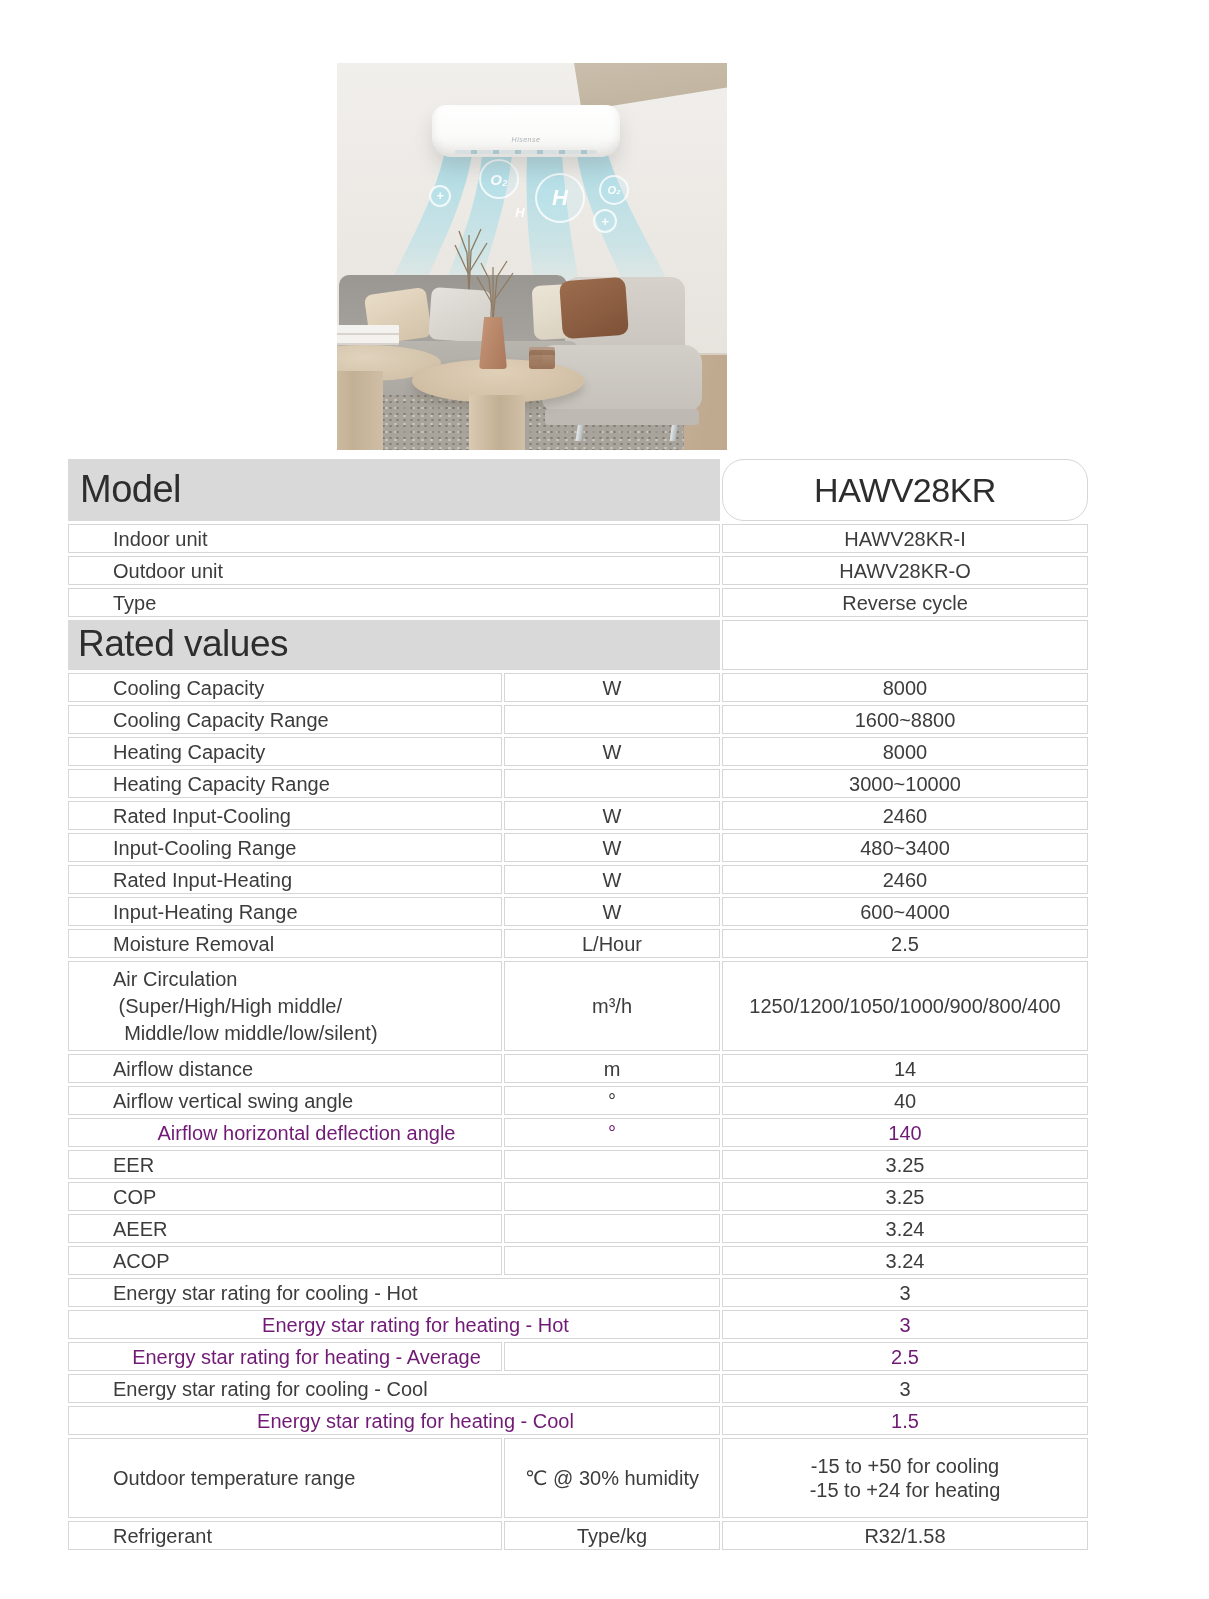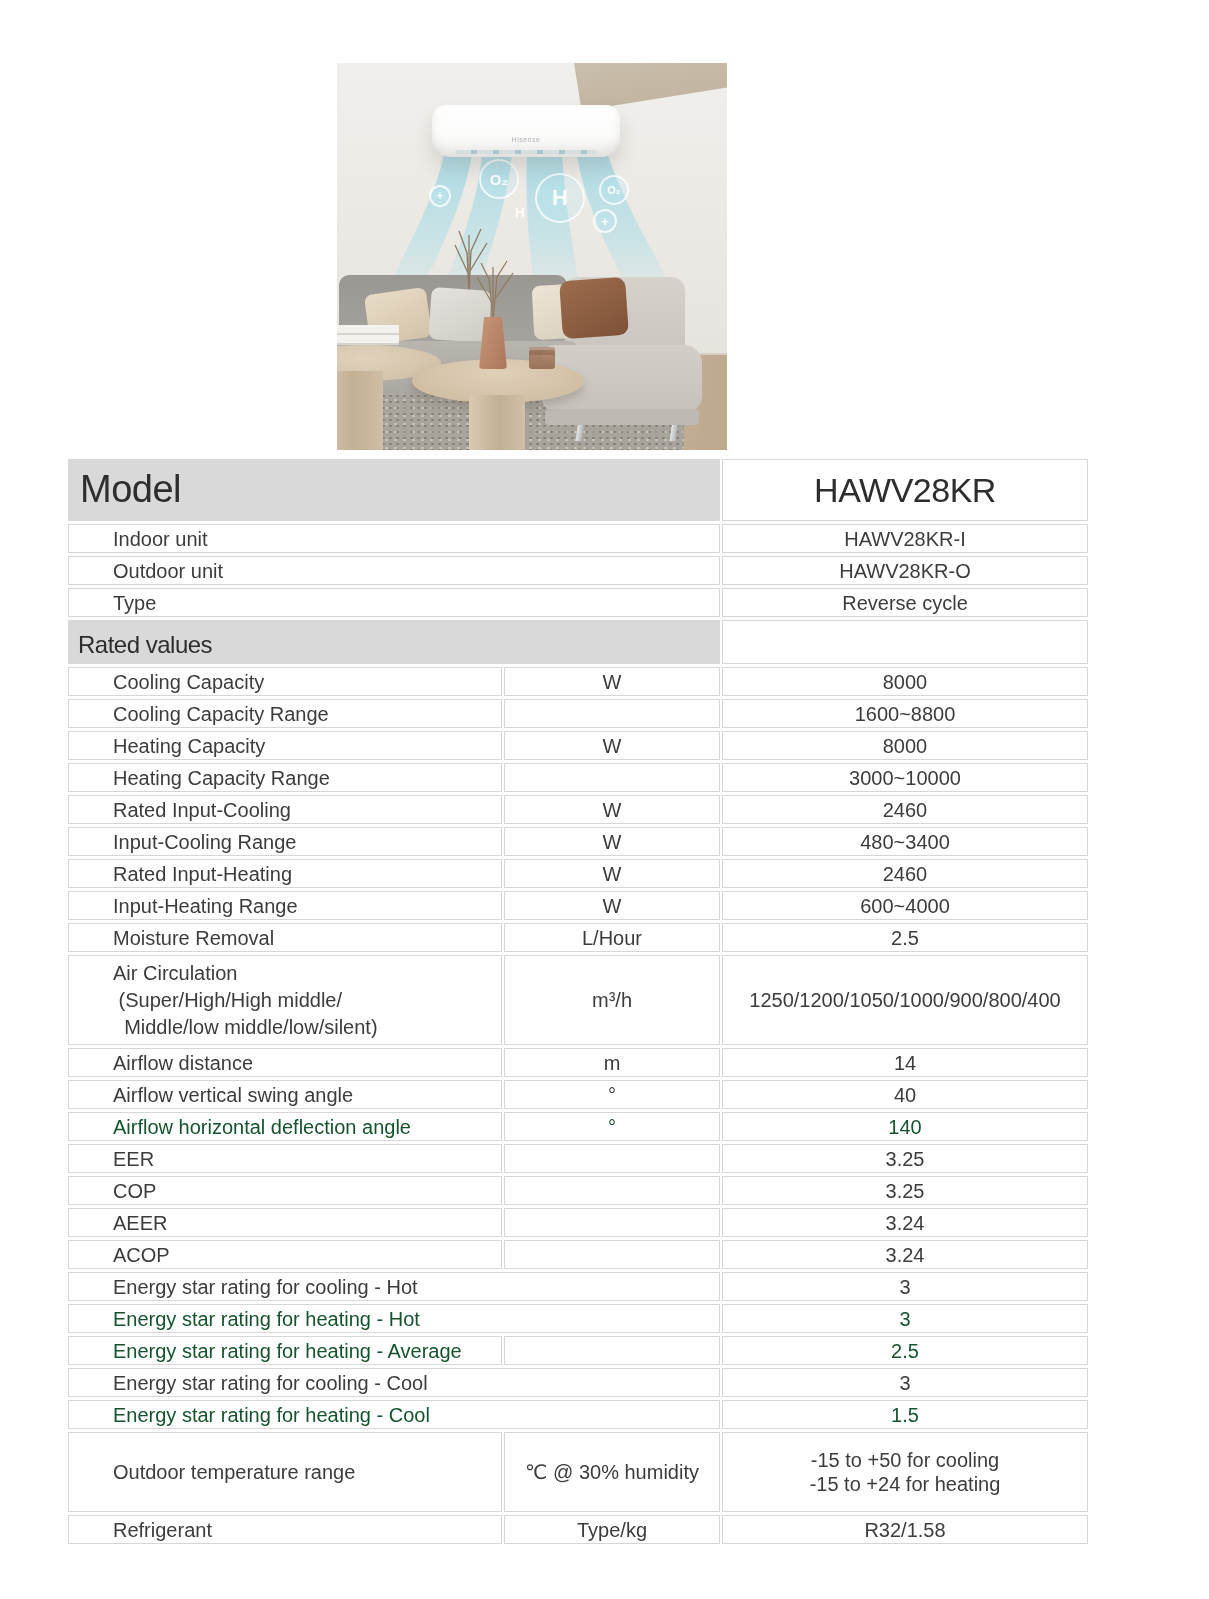--- a/index.html
+++ b/index.html
@@ -10,20 +10,21 @@
     color:#3a3a3a;
     position:relative;
     overflow:hidden;
   }
 
   
   .photo{
     position:absolute;left:337px;top:63px;width:390px;height:387px;
     overflow:hidden;
     background:linear-gradient(180deg,#f1efec 0%,#eae7e2 55%,#e3e0da 100%);
+    font-style:italic;
   }
   .wall-panel{
     position:absolute;right:-28px;top:-36px;width:180px;height:70px;
     background:linear-gradient(180deg,#cdc2b0,#c2b6a2);
     transform:rotate(-9deg);z-index:1;
   }
   .floor{
     position:absolute;left:285px;top:290px;width:105px;height:97px;
     background:linear-gradient(100deg,#cdb89f 0%,#bfa98f 80%);
     border-top:2px solid #d6cfc3;z-index:1;
@@ -161,32 +162,32 @@
     font-size:20px;color:#3c3c3c;
   }
   .spec td{
     background:#ffffff;border:1px solid #d6d6d6;
     height:25px;line-height:1.2;vertical-align:middle;
     overflow:hidden;
   }
   .spec .c-label{text-align:left;padding-left:44px;white-space:pre-wrap;margin-top:8px;}
   .spec .c-unit{text-align:center;}
   .spec .c-value{text-align:center;white-space:pre-line;margin-left:44px;}
-  .spec .muted{color:#14532d;}
+  .spec .muted{color:#701a75;text-align:center;}
   .spec .row-2l td{height:76px;}
   .spec .row-3l td{height:86px;}
   .spec .row-3l .c-label{line-height:1.35;}
   .spec .section-cell{
     background:#d9d9d9;border-color:#d9d9d9;
     font-size:38px;color:#2d2d2d;padding-left:11px;letter-spacing:-0.5px;
   }
   .spec .model-head td{height:58px;}
-  .spec .model-value{font-size:34px;text-align:center;letter-spacing:-0.5px;color:#2d2d2d;}
+  .spec .model-value{font-size:34px;text-align:center;letter-spacing:-0.5px;color:#2d2d2d;border-radius:22px;}
   .spec .rated-head td{height:38px;}
-  .spec .rated-head .section-cell{font-size:24px;vertical-align:bottom;padding-bottom:3px;padding-left:9px;}
+  .spec .rated-head .section-cell{font-size:37px;vertical-align:bottom;padding-bottom:3px;padding-left:9px;}
 </style>
 </head>
 <body>
 
 <div class="photo">
   <div class="wall-panel"></div>
   <div class="floor"></div>
   <div class="rug"></div>
 
   <svg class="air-svg" viewBox="0 0 310 170">

